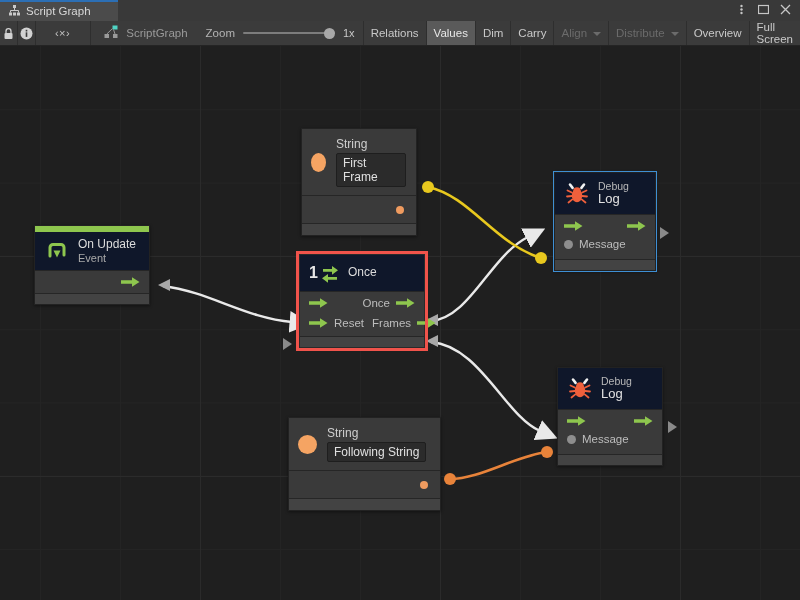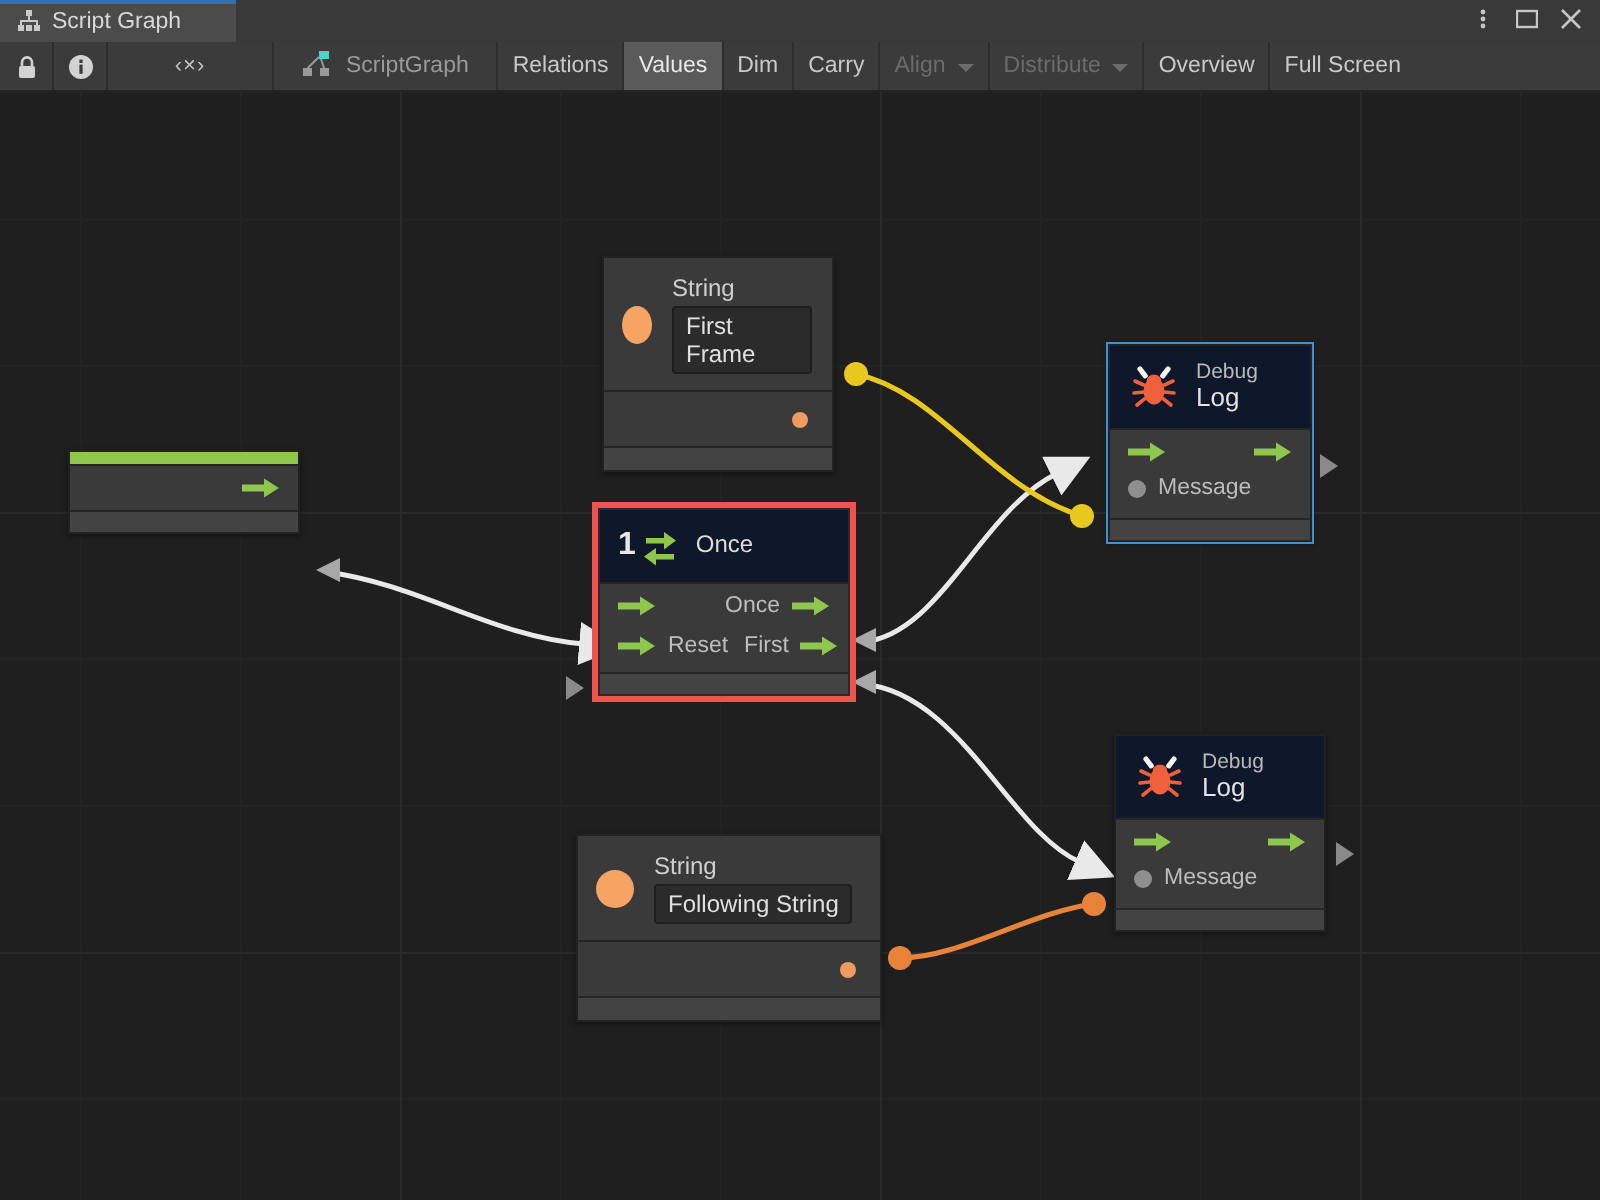--- a/index.html
+++ b/index.html
@@ -206,20 +206,28 @@
         <svg width="15" height="14" viewBox="0 0 15 14">
           <rect x="8.5" y="0.5" width="5" height="4" fill="#4fd4c4"></rect>
           <rect x="0.5" y="9" width="4.5" height="4" fill="#9a9a9a"></rect>
           <rect x="9" y="9" width="4.5" height="4" fill="#9a9a9a"></rect>
           <path d="M8.5 3.5L2.8 9M9.5 4.5l1.5 4.5" stroke="#9a9a9a" stroke-width="1" fill="none"></path>
         </svg>
       </span>
       <span>ScriptGraph</span>
     </div>
 
+    <div class="tb-zoom">
+      <span>Zoom</span>
+      <span class="slider">
+        <span class="slider-track"></span>
+        <span class="slider-knob"></span>
+      </span>
+      <span class="zoom-val">1x</span>
+    </div>
 
     <div class="tb-items">
       <div class="tb-item">
         <span>Relations</span>
       </div>
       <div class="tb-item active">
         <span>Values</span>
       </div>
       <div class="tb-item">
         <span>Dim</span>
@@ -266,20 +274,32 @@
       <circle cx="428" cy="141" r="6" fill="#e8c81e"></circle>
       <circle cx="541" cy="212" r="6" fill="#e8c81e"></circle>
 
       <path d="M450,433 C480,433 515,410 547,406" stroke="#e8833a" stroke-width="2.6" fill="none"></path>
       <circle cx="450" cy="433" r="6" fill="#e8833a"></circle>
       <circle cx="547" cy="406" r="6" fill="#e8833a"></circle>
     </svg>
 
     <div class="node" style="left:34px; top:179px; width:116px;">
       <div class="node-accent"></div>
+      <div class="node-head compact">
+        <span class="head-ico">
+          <svg width="26" height="26" viewBox="0 0 26 26">
+            <path d="M6 18V9.5a3 3 0 013-3h8a3 3 0 013 3V17" stroke="#8ec64e" stroke-width="3" fill="none" stroke-linecap="round"></path>
+            <path d="M9.5 12.5L13 19.5L16.5 12.5Z" fill="#8ec64e"></path>
+          </svg>
+        </span>
+        <span class="head-txt">
+          <span class="head-title">On Update</span>
+          <span class="head-sub">Event</span>
+        </span>
+      </div>
       <div class="node-body">
         <div class="port-row" style="justify-content:flex-end;">
           <span class="pside right">
             <svg class="arrow-icon" width="19" height="12" viewBox="0 0 19 12">
               <path d="M0 4.3h11V1.2L18.5 6L11 10.8V7.7H0Z" fill="#8ec64e"></path>
             </svg>
           </span>
         </div>
       </div>
       <div class="node-foot"></div>
@@ -328,21 +348,21 @@
           </span>
         </div>
         <div class="port-row" style="padding-top:0;">
           <span class="pside">
             <svg class="arrow-icon" width="19" height="12" viewBox="0 0 19 12">
               <path d="M0 4.3h11V1.2L18.5 6L11 10.8V7.7H0Z" fill="#8ec64e"></path>
             </svg>
             <span class="plabel">Reset</span>
           </span>
           <span class="pside right">
-            <span class="plabel">First</span>
+            <span class="plabel">Frames</span>
             <svg class="arrow-icon" width="19" height="12" viewBox="0 0 19 12">
               <path d="M0 4.3h11V1.2L18.5 6L11 10.8V7.7H0Z" fill="#8ec64e"></path>
             </svg>
           </span>
         </div>
       </div>
       <div class="node-foot"></div>
     </div>
 
     <div class="node" style="left:288px; top:371px; width:153px;">

